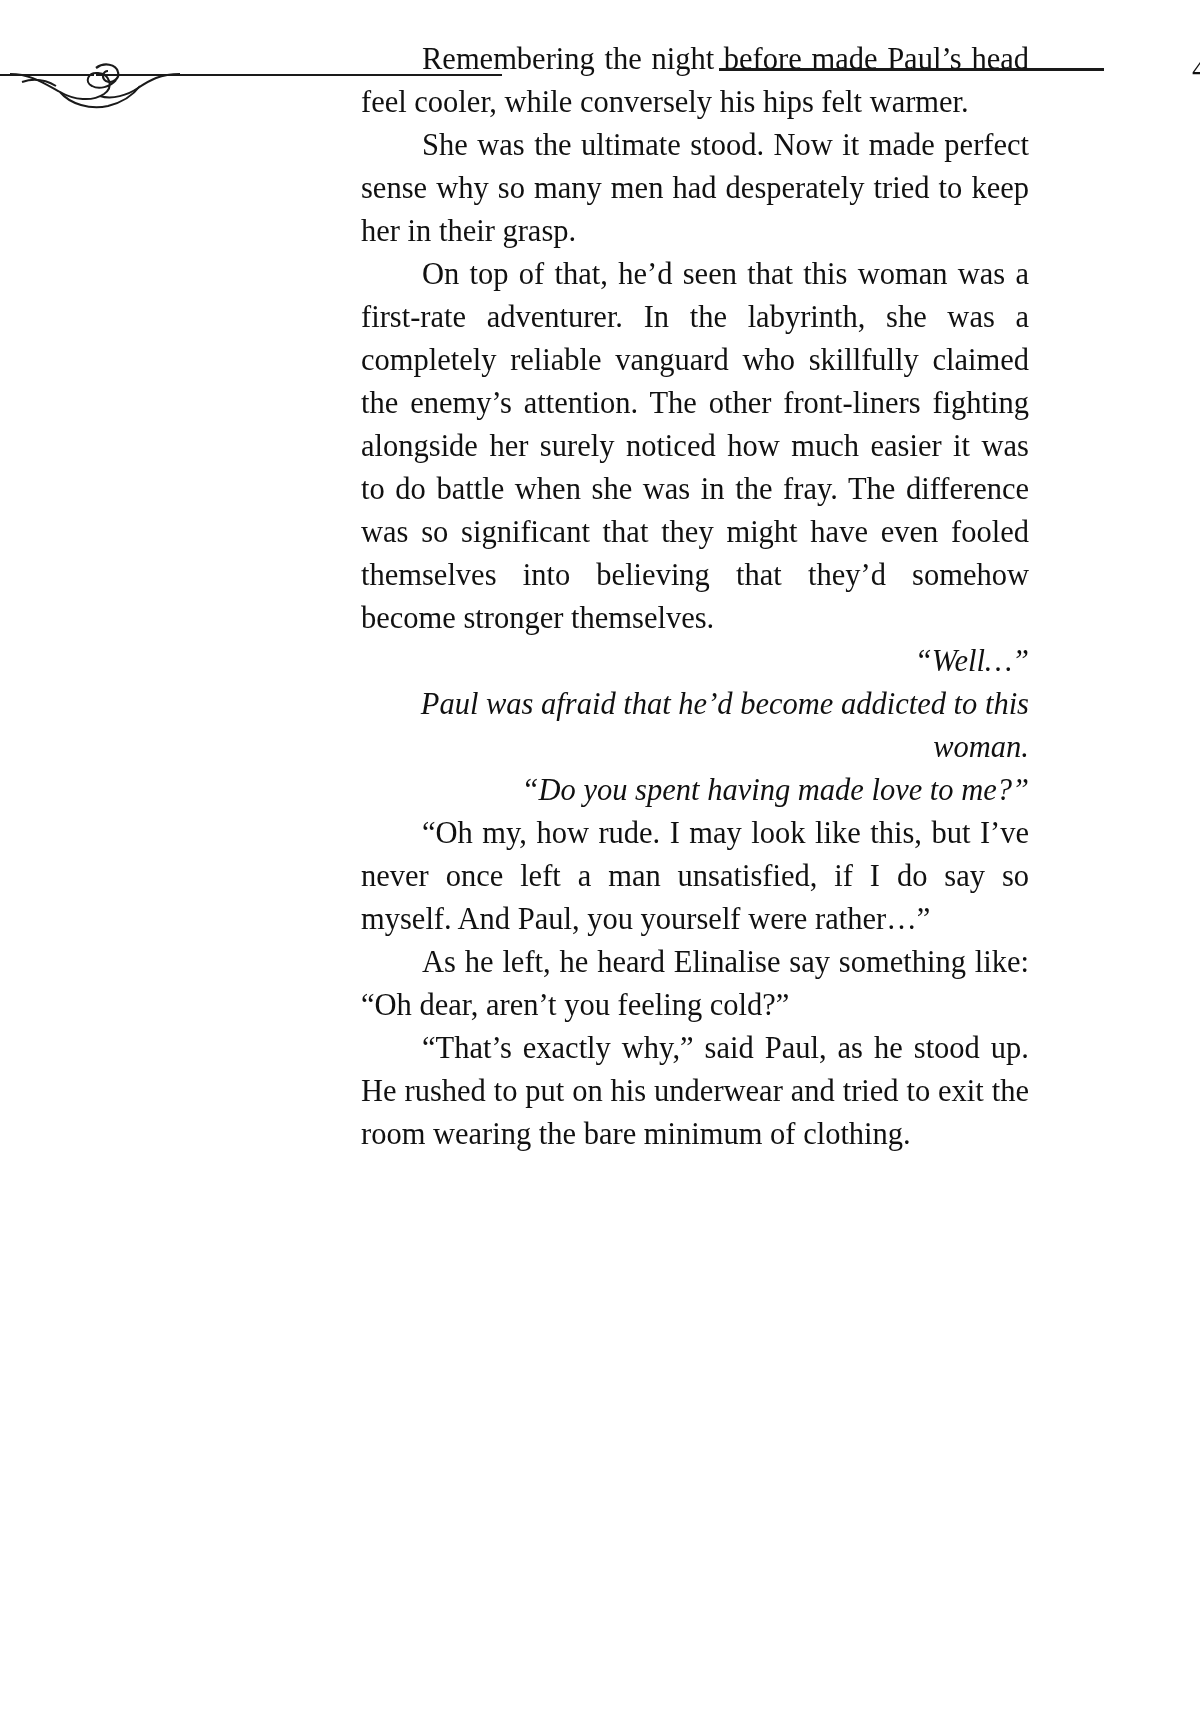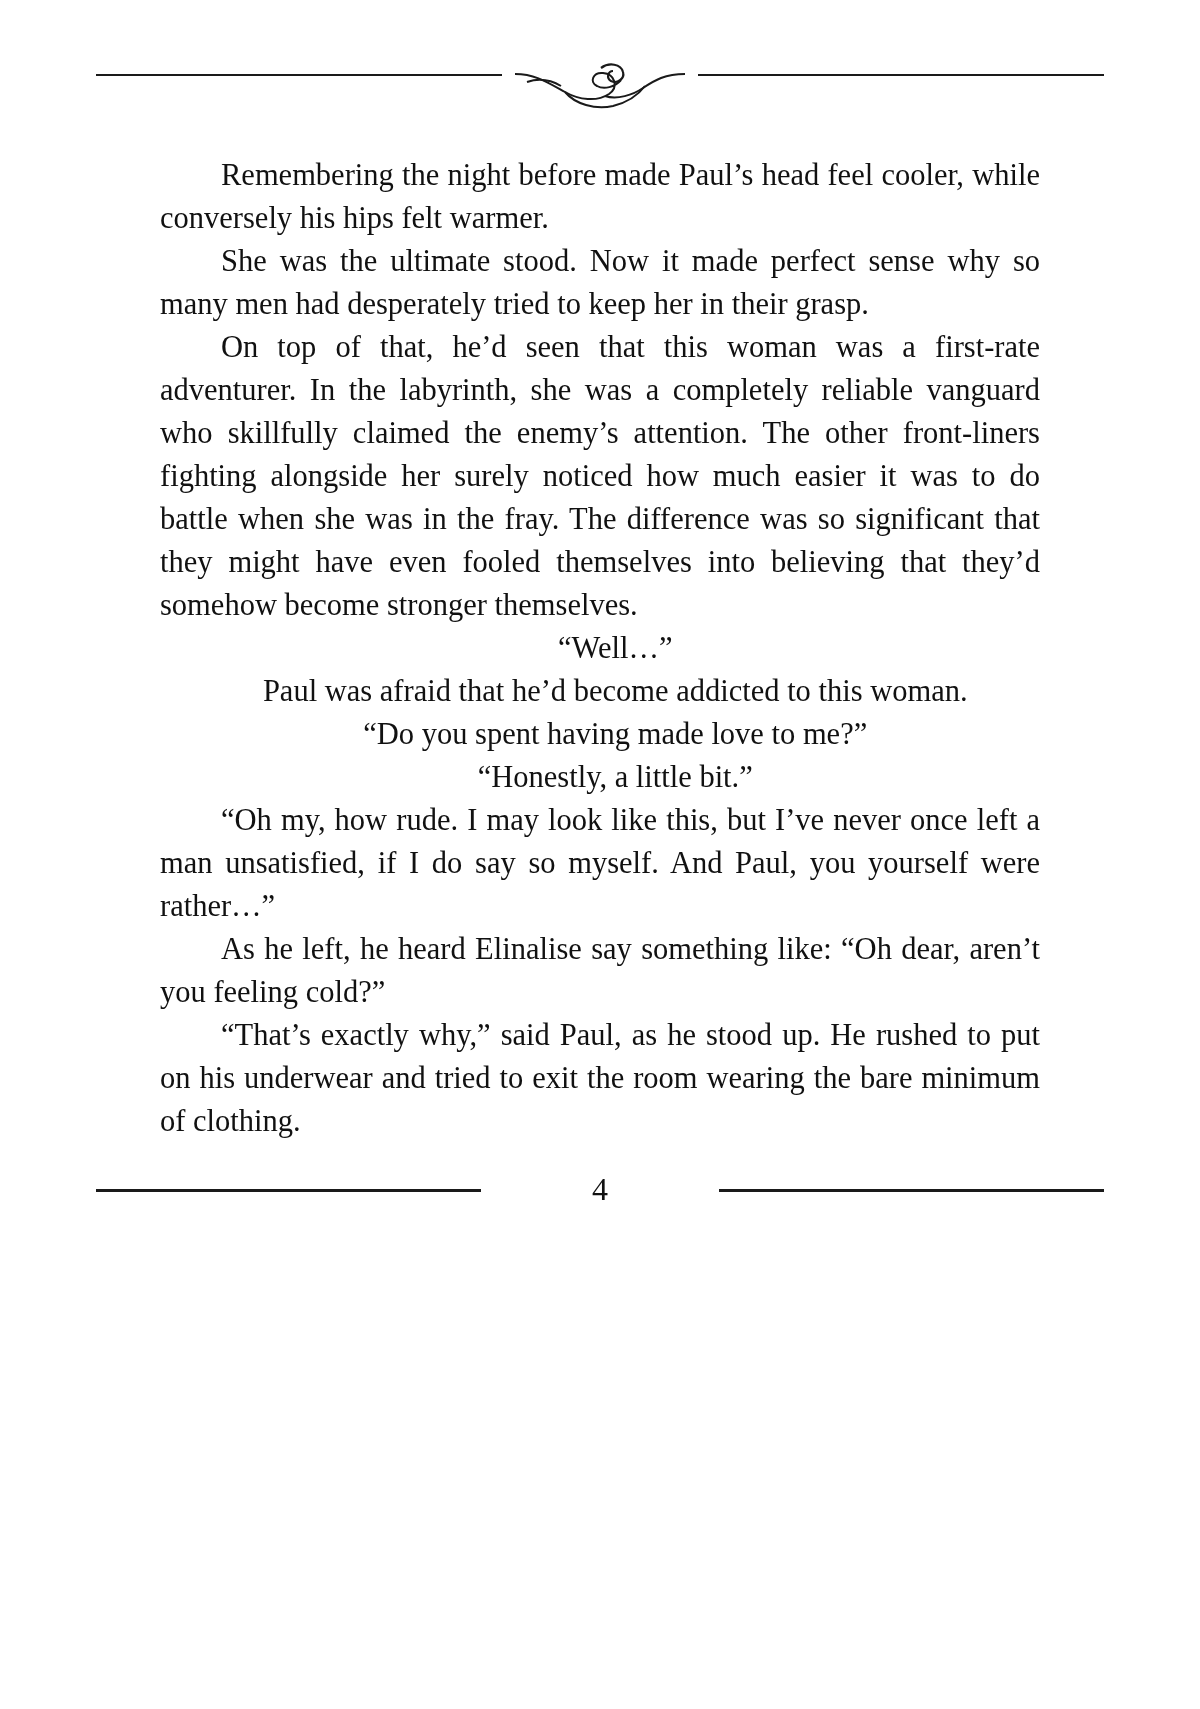--- a/index.html
+++ b/index.html
@@ -15,21 +15,22 @@
     position: relative;
     overflow: hidden;
   }
 
   .page {
     width: 1200px;
     height: 1271px;
     box-sizing: border-box;
     position: relative;
     display: flex;
-    flex-direction: column;
+    flex-direction: row;
+    gap: 11px;
   }
 
   
   .header-ornament {
     margin-top: 52px;
     height: 64px;
     position: relative;
     display: flex;
     align-items: center;
     justify-content: center;
@@ -62,21 +63,22 @@
     text-align: justify;
     text-justify: inter-word;
     margin: 0;
     text-indent: 2.0em;
     hyphens: manual;
   }
   .para.small-indent {
     text-indent: 1.0em;
   }
   .para.no-just {
-    text-align: center;
+    text-align: right;
+    font-style: italic;
   }
 
   
   .footer {
     height: 150px;
     position: relative;
   }
   .footer-inner {
     position: absolute;
     left: 0; right: 0;
@@ -124,21 +126,20 @@
     </div>
   </div>
 
   <div class="content">
     <p class="para">Remembering the night before made Paul’s head feel cooler, while conversely his hips felt warmer.</p>
     <p class="para">She was the ultimate stood. Now it made perfect sense why so many men had desperately tried to keep her in their grasp.</p>
     <p class="para">On top of that, he’d seen that this woman was a first-rate adventurer. In the labyrinth, she was a completely reliable vanguard who skillfully claimed the enemy’s attention. The other front-liners fighting alongside her surely noticed how much easier it was to do battle when she was in the fray. The difference was so significant that they might have even fooled themselves into believing that they’d somehow become stronger themselves.</p>
     <p class="para small-indent no-just">“Well…”</p>
     <p class="para small-indent no-just">Paul was afraid that he’d become addicted to this woman.</p>
     <p class="para small-indent no-just">“Do you spent having made love to me?”</p>
-    <p class="para small-indent no-just">“Honestly, a little bit.”</p>
     <p class="para">“Oh my, how rude. I may look like this, but I’ve never once left a man unsatisfied, if I do say so myself. And Paul, you yourself were rather…”</p>
     <p class="para">As he left, he heard Elinalise say something like: “Oh dear, aren’t you feeling cold?”</p>
     <p class="para">“That’s exactly why,” said Paul, as he stood up. He rushed to put on his underwear and tried to exit the room wearing the bare minimum of clothing.</p>
   </div>
 
   <div class="footer">
     <div class="footer-inner">
       <div class="footer-rule left"></div>
       <div class="footer-rule right"></div>
       <div class="page-number">4</div>

